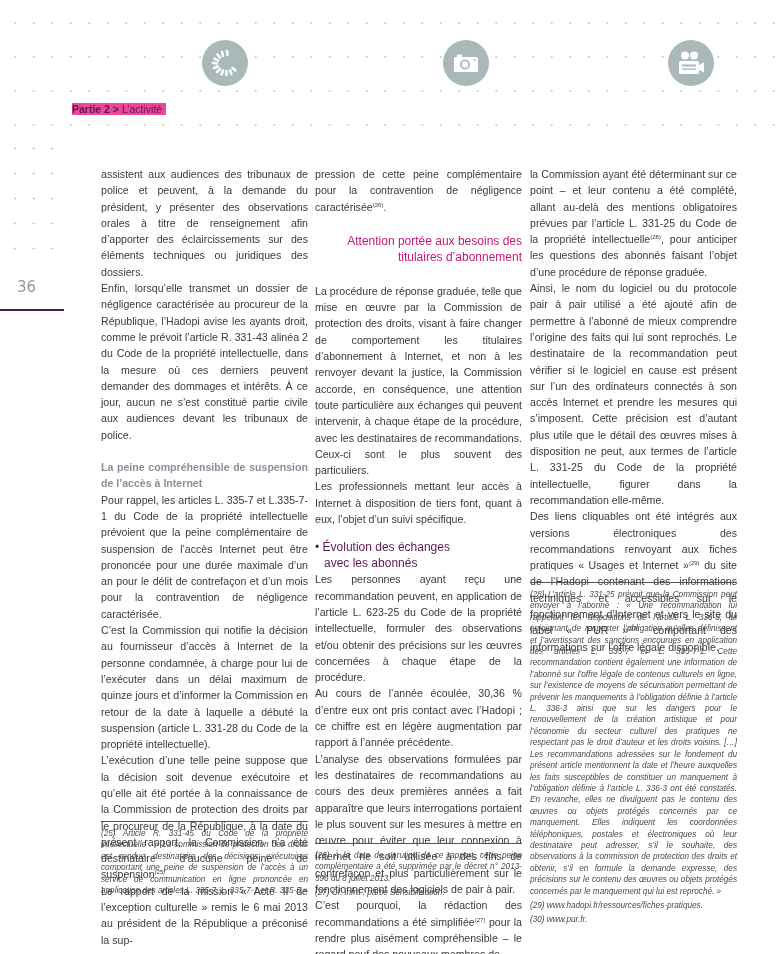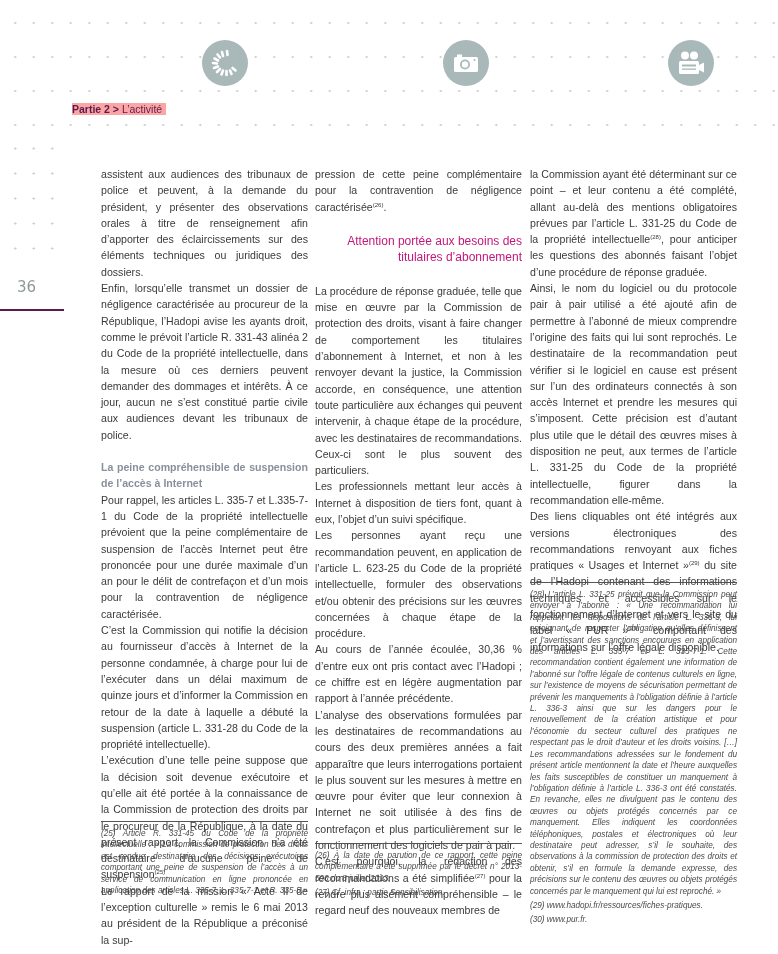--- a/index.html
+++ b/index.html
@@ -6,21 +6,21 @@
   body { width: 778px; height: 954px; position: relative; overflow: hidden;
          font-family: "Liberation Sans", sans-serif; color: #3a3a3a; }
   .dots { position: absolute; left: 0; top: 0; width: 778px; height: 130px;
           background-image: radial-gradient(circle, #c8c8c8 0.9px, transparent 1.2px);
           background-size: 18.5px 34px; background-position: 6px 6px; }
   .dots-left { position: absolute; left: 0; top: 130px; width: 60px; height: 140px;
           background-image: radial-gradient(circle, #c8c8c8 0.9px, transparent 1.2px);
           background-size: 18.5px 25px; background-position: 6px 6px; }
   .icon-circle { position: absolute; width: 46px; height: 46px; border-radius: 50%;
           background: #a9b8b8; top: 40px; display: flex; align-items: center; justify-content: center; }
-  .breadcrumb { position: absolute; left: 72px; top: 103px; font-size: 10.5px; background: #fca5a5; padding-right: 4px; }
+  .breadcrumb { position: absolute; left: 72px; top: 103px; font-size: 10.5px; background: #ec4899; padding-right: 4px; }
   .breadcrumb .part { color: #5b1a4f; font-weight: bold; }
   .breadcrumb .sep { color: #5b1a4f; font-weight: bold; }
   .breadcrumb .section { color: #5b1a4f; }
   .page-num { position: absolute; left: 17px; top: 278px; font-size: 15px; color: #8d9a9a; font-family: "DejaVu Sans", sans-serif; }
   .page-rule { position: absolute; left: 0; top: 309px; width: 64px; height: 2px; background: #5b1a4f; }
   .col { position: absolute; top: 166px; width: 207px; font-size: 10.6px; line-height: 16.3px; text-align: justify; }
   .col p { margin: 0; }
   .c1 { left: 101px; } .c2 { left: 315px; } .c3 { left: 530px; }
   .subhead { color: #8a8f9c; font-weight: bold; margin-top: 16px !important; }
   .h2 { color: #c2187a; font-size: 12px; line-height: 16.5px; margin: 18px 0 17px 0 !important; text-align: right; }
@@ -92,20 +92,24 @@
   <p>C’est la Commission qui notifie la décision au fournisseur d’accès à Internet de la personne condamnée, à charge pour lui de l’exécuter dans un délai maximum de quinze jours et d’informer la Commission en retour de la date à laquelle a débuté la suspension (article L. 331-28 du Code de la propriété intellectuelle).</p>
   <p><span>L’exécution d’une telle peine suppose que la décision soit devenue exécutoire et qu’elle ait été portée à la connaissance de la Commission de protection des droits par le procureur de la République, à la date du présent rapport, la Commission n’a été destinataire d’aucune peine de suspension</span><sup>(25)</sup>.</p>
   <p>Le rapport de la mission « Acte II de l’exception culturelle » remis le 6 mai 2013 au président de la République a préconisé la sup-</p>
 </div>
 
 <div class="col c2">
   <p><span>pression de cette peine complémentaire pour la contravention de négligence caractérisée</span><sup>(26)</sup><span>.</span></p>
   <p class="h2">Attention portée aux besoins des titulaires d’abonnement</p>
   <p>La procédure de réponse graduée, telle que mise en œuvre par la Commission de protection des droits, visant à faire changer de comportement les titulaires d’abonnement à Internet, et non à les renvoyer devant la justice, la Commission accorde, en conséquence, une attention toute particulière aux échanges qui peuvent intervenir, à chaque étape de la procédure, avec les destinataires de recommandations. Ceux-ci sont le plus souvent des particuliers.</p>
   <p>Les professionnels mettant leur accès à Internet à disposition de tiers font, quant à eux, l’objet d’un suivi spécifique.</p>
+  <p class="h3">
+    <span>• Évolution des échanges</span>
+    <span class="indent">avec les abonnés</span>
+  </p>
   <p>Les personnes ayant reçu une recommandation peuvent, en application de l’article L. 623-25 du Code de la propriété intellectuelle, formuler des observations et/ou obtenir des précisions sur les œuvres concernées à chaque étape de la procédure.</p>
   <p>Au cours de l’année écoulée, 30,36 % d’entre eux ont pris contact avec l’Hadopi ; ce chiffre est en légère augmentation par rapport à l’année précédente.</p>
   <p>L’analyse des observations formulées par les destinataires de recommandations au cours des deux premières années a fait apparaître que leurs interrogations portaient le plus souvent sur les mesures à mettre en œuvre pour éviter que leur connexion à Internet ne soit utilisée à des fins de contrefaçon et plus particulièrement sur le fonctionnement des logiciels de pair à pair.</p>
   <p><span>C’est pourquoi, la rédaction des recommandations a été simplifiée</span><sup>(27)</sup><span> pour la rendre plus aisément compréhensible – le regard neuf des nouveaux membres de</span></p>
 </div>
 
 <div class="col c3">
   <p><span>la Commission ayant été déterminant sur ce point – et leur contenu a été complété, allant au-delà des mentions obligatoires prévues par l’article L. 331-25 du Code de la propriété intellectuelle</span><sup>(28)</sup><span>, pour anticiper les questions des abonnés faisant l’objet d’une procédure de réponse graduée.</span></p>
   <p>Ainsi, le nom du logiciel ou du protocole pair à pair utilisé a été ajouté afin de permettre à l’abonné de mieux comprendre l’origine des faits qui lui sont reprochés. Le destinataire de la recommandation peut vérifier si le logiciel en cause est présent sur l’un des ordinateurs connectés à son accès Internet et prendre les mesures qui s’imposent. Cette précision est d’autant plus utile que le détail des œuvres mises à disposition ne peut, aux termes de l’article L. 331-25 du Code de la propriété intellectuelle, figurer dans la recommandation elle-même.</p>
   <p><span>Des liens cliquables ont été intégrés aux versions électroniques des recommandations renvoyant aux fiches pratiques « Usages et Internet »</span><sup>(29)</sup><span> du site de l’Hadopi contenant des informations techniques et accessibles sur le fonctionnement d’Internet et vers le site du label « PUR »</span><sup>(30)</sup><span> comportant des informations sur l’offre légale disponible.</span></p>

